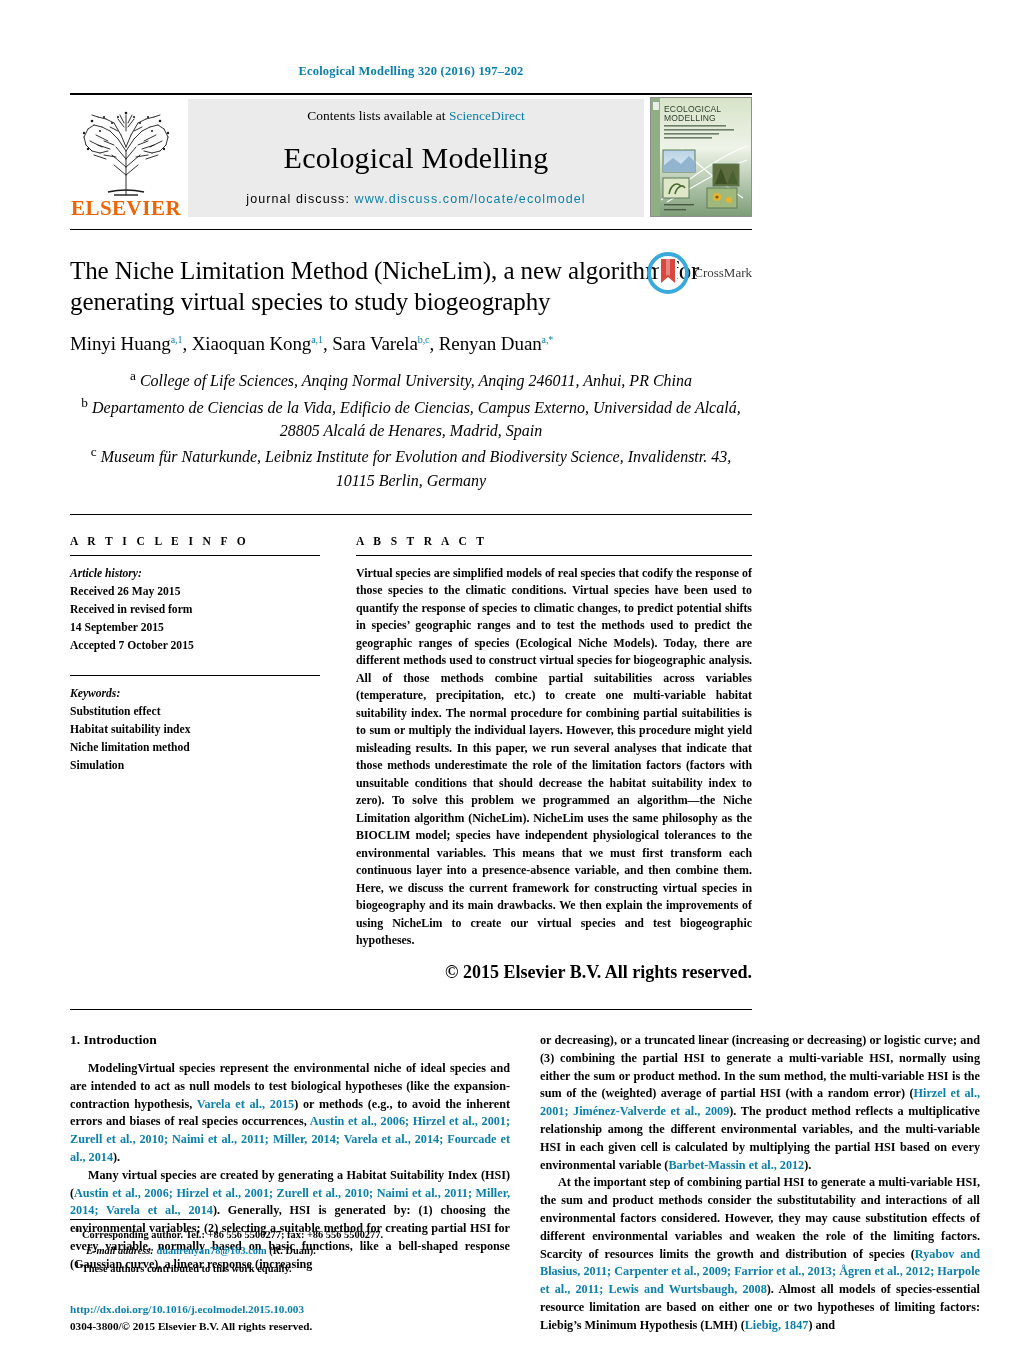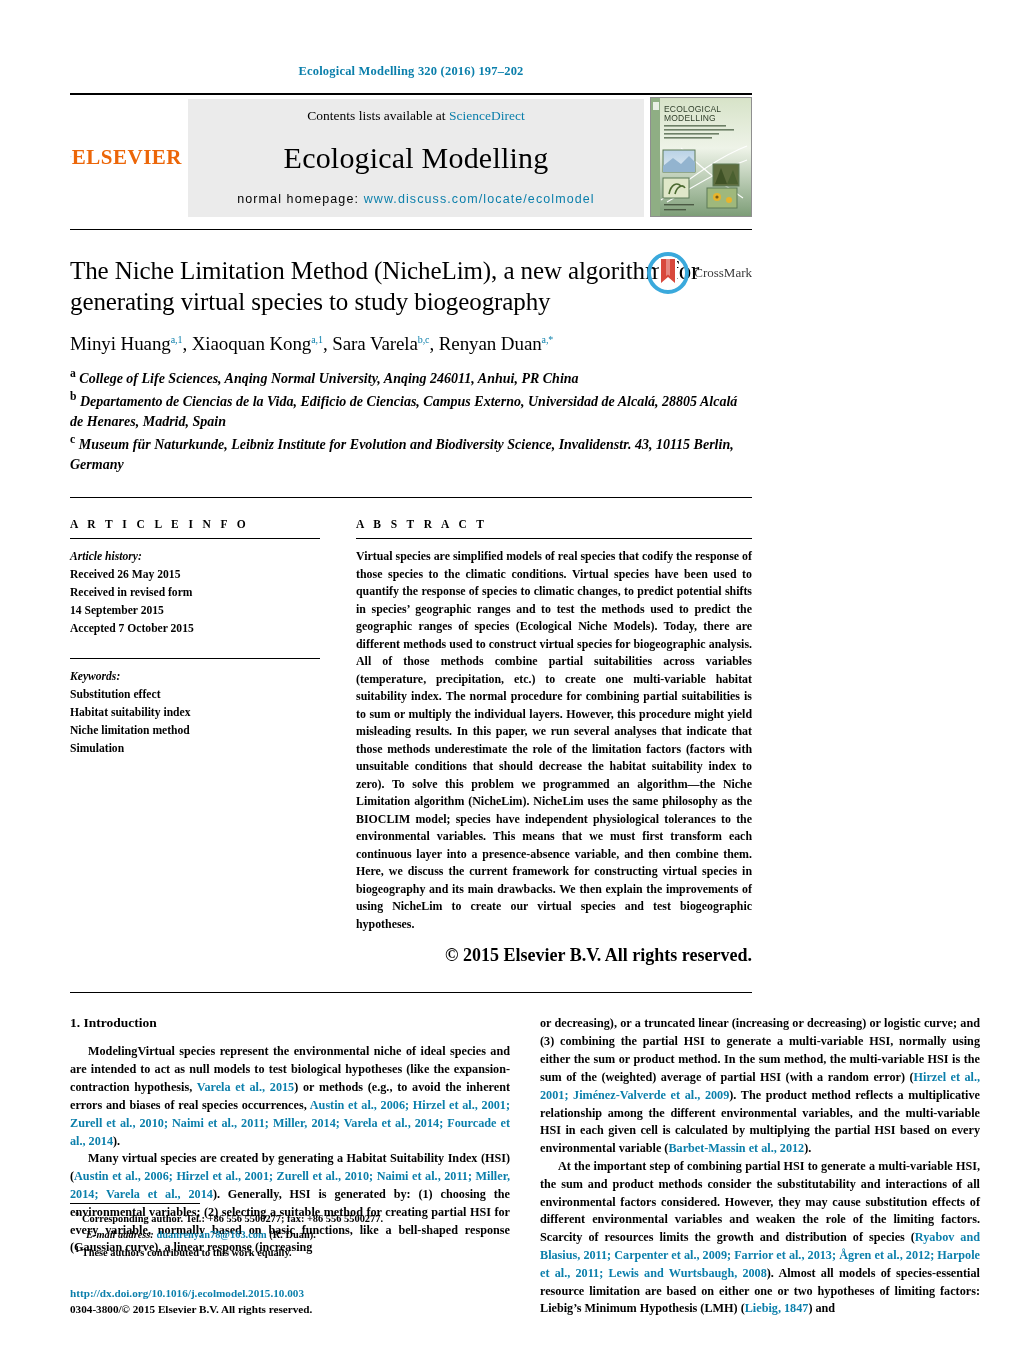--- a/index.html
+++ b/index.html
@@ -39,21 +39,21 @@
     border-top: 2px solid #000;
     padding-top: 0;
     display: flex;
     align-items: stretch;
     height: 126px;
   }
   .elsevier-logo {
     width: 112px;
     flex: 0 0 112px;
     display: flex;
-    flex-direction: row;
+    flex-direction: column;
     justify-content: flex-end;
     align-items: center;
     padding-bottom: 2px;
   }
   .tree-svg { display:block; }
   .elsevier-word {
     font-family: "Liberation Serif", serif;
     font-size: 21px;
     font-weight: bold;
     letter-spacing: .5px;
@@ -106,24 +106,25 @@
     letter-spacing: -0.1px;
   }
   .authors {
     font-size: 19px;
     margin-top: 16px;
     letter-spacing: -0.1px;
   }
   .authors sup { color: #0b7fab; font-size: 10px; }
   .affils { margin-top: 11px; }
   .affils div {
-    font-size: 14px;
+    font-size: 16px;
     font-style: italic;
-    font-weight: bold;
+    font-weight: normal;
     line-height: 1.45;
+    text-align: center;
   }
   .affils sup { font-style: normal; }
   .crossmark {
     position: absolute;
     right: 0;
     top: 22px;
     display: flex;
     align-items: center;
     gap: 5px;
   }
@@ -279,21 +280,21 @@
       </svg>
       <div class="elsevier-word">ELSEVIER</div>
     </div>
 
     <div class="masthead-center">
       <div class="contents-line">
         <span>Contents lists available at </span><span class="link">ScienceDirect</span>
       </div>
       <div class="journal-name">Ecological Modelling</div>
       <div class="homepage-line">
-        <span class="lbl">normal homepage:</span>
+        <span class="lbl">journal discuss:</span>
         <span class="link">www.discuss.com/locate/ecolmodel</span>
       </div>
     </div>
 
     <div class="cover-thumb">
       <svg width="100" height="120" viewBox="0 0 100 120">
         <defs>
           <linearGradient id="cg" x1="0" y1="0" x2="0" y2="1">
             <stop offset="0%" stop-color="#d7e3c8"></stop>
             <stop offset="42%" stop-color="#eef3e8"></stop>

